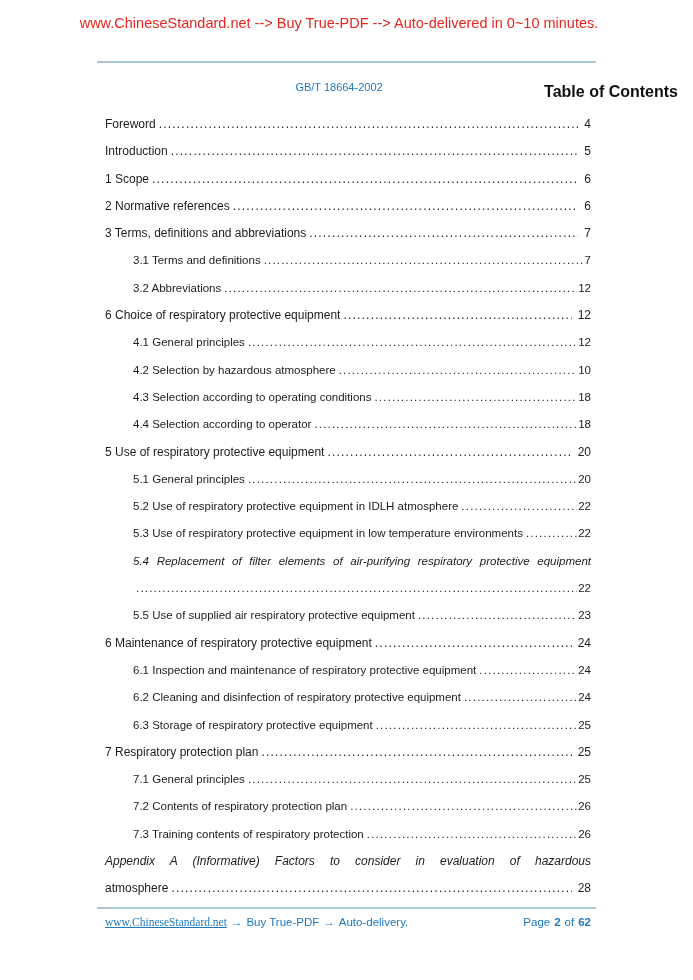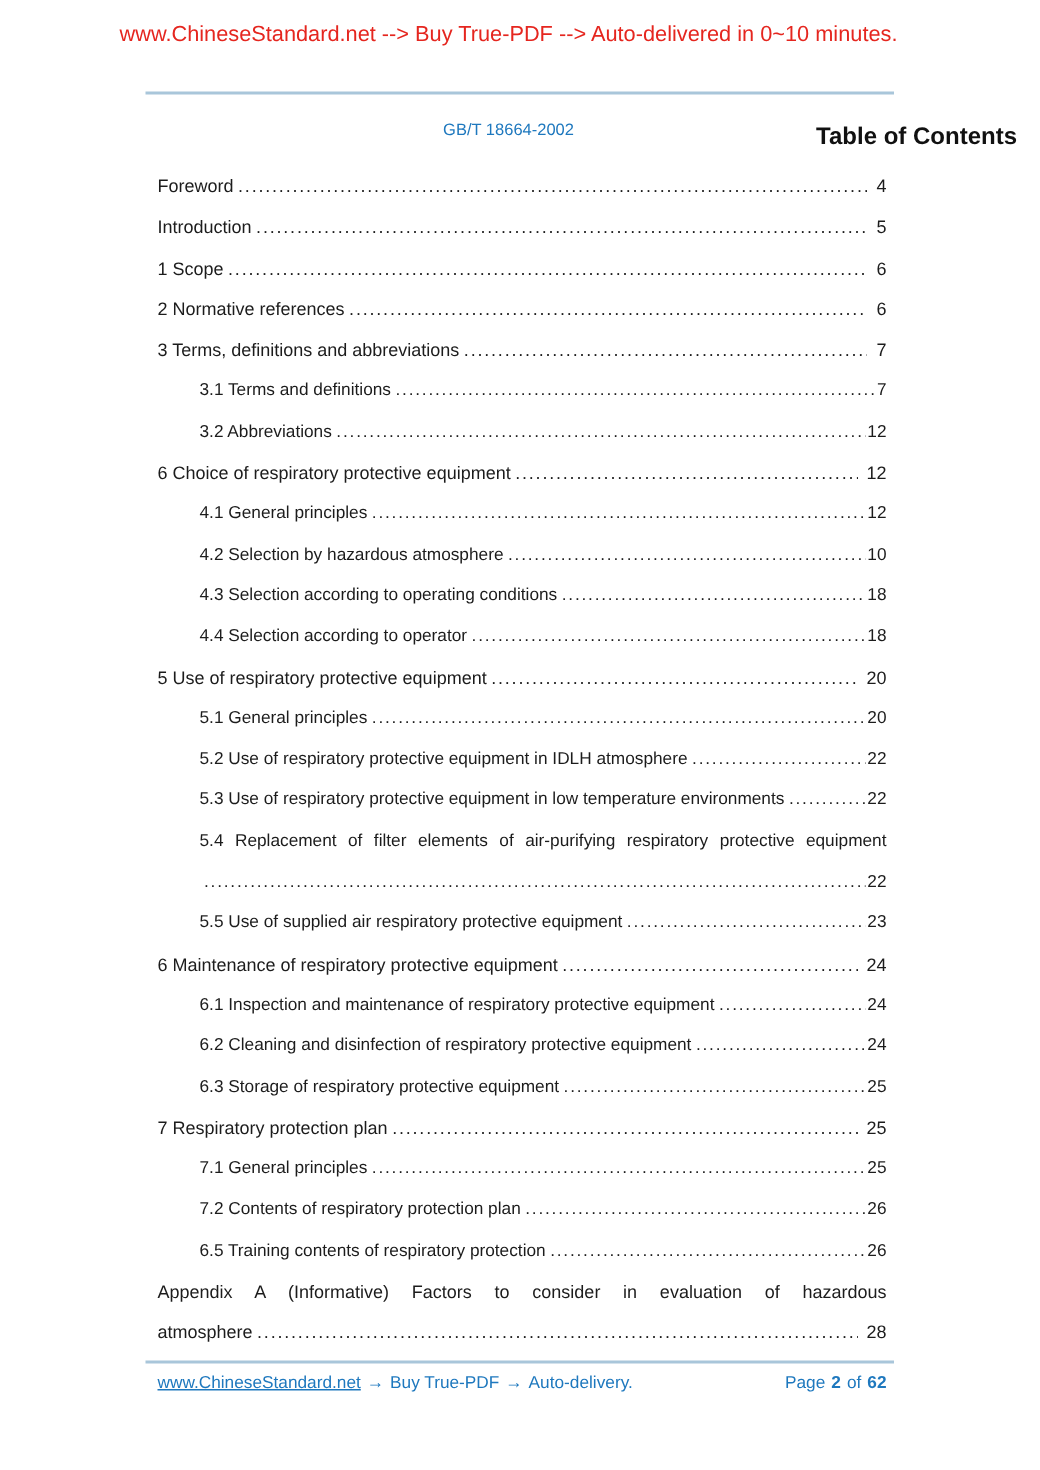--- a/index.html
+++ b/index.html
@@ -75,33 +75,34 @@
     content: "................................................................................................................................................................................";
     letter-spacing: 1.2px;
   }
   .pg { white-space: nowrap; }
   .row.lvl0 > .pg { padding-left: 5px; }
   .row.fill .txt {
     width: 100%;
     white-space: normal;
     text-align: justify;
     text-align-last: justify;
+    font-style: italic;
   }
   .footer {
     position: absolute;
     top: 916px;
     left: 105px;
     width: 486px;
     display: flex;
     justify-content: space-between;
     align-items: baseline;
     font-size: 11.5px;
     color: #1e78be;
   }
-  .footer .flink { text-decoration: underline; cursor: pointer; }
+  .footer .flink { text-decoration: underline; cursor: pointer; font-family: Liberation Serif, serif; }
   .footer .arrow { margin: 0 4px; }
   .footer .sp { margin-left: 4px; }
   .footer .b { font-weight: bold; }
 </style>
 </head>
 <body>
 
 <div class="page">
 
   <div class="banner">www.ChineseStandard.net --&gt; Buy True-PDF --&gt; Auto-delivered in 0~10 minutes.</div>
@@ -235,21 +236,21 @@
         <span class="txt">7.1 General principles</span>
         <span class="leader"></span>
         <span class="pg">25</span>
       </div>
       <div class="row lvl1">
         <span class="txt">7.2 Contents of respiratory protection plan</span>
         <span class="leader"></span>
         <span class="pg">26</span>
       </div>
       <div class="row lvl1">
-        <span class="txt">6.5 Training contents of respiratory protection</span>
+        <span class="txt">7.3 Training contents of respiratory protection</span>
         <span class="leader"></span>
         <span class="pg">26</span>
       </div>
       <div class="row lvl0 fill">
         <span class="txt">Appendix A (Informative) Factors to consider in evaluation of hazardous</span>
       </div>
       <div class="row lvl0">
         <span class="txt">atmosphere</span>
         <span class="leader"></span>
         <span class="pg">28</span>

